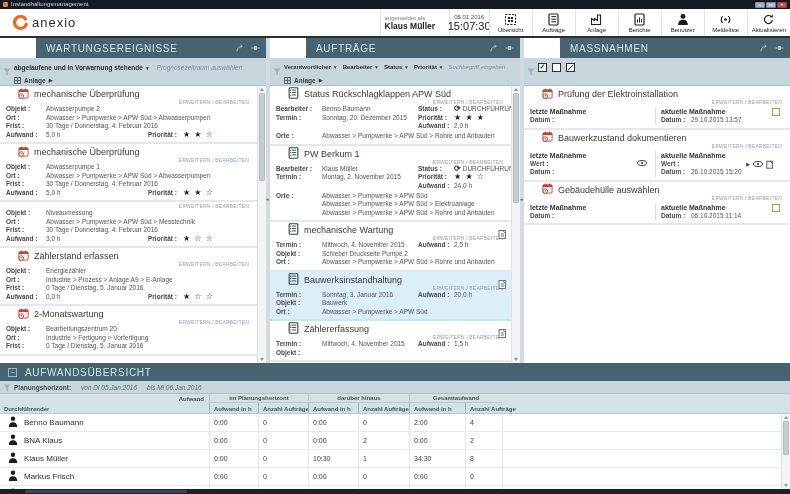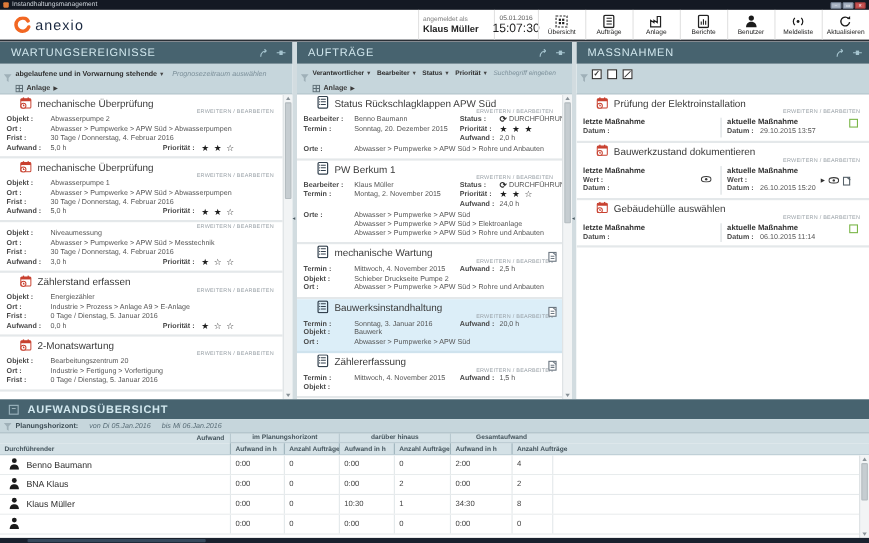--- a/index.html
+++ b/index.html
@@ -33,21 +33,21 @@
   .navbtn .ic { height:13px; display:flex; align-items:center; justify-content:center; }
   .navbtn .lb { font-size:6px; color:#222; margin-top:1px; white-space:nowrap; }
   
   .main { position:absolute; left:0; top:38px; width:790px; height:325px; background:#d2dce0; }
   .panel { position:absolute; top:0; bottom:0; background:#fff; overflow:hidden; }
   .p-left { left:0; width:266px; }
   .p-mid { left:270px; width:250px; }
   .p-right { left:524px; width:266px; }
   .pdiv { position:absolute; top:0; bottom:0; width:4px; background:#d2dce0; }
   .pdiv .ar { position:absolute; top:158px; left:0; font-size:5px; color:#4a5a62; line-height:6px; }
-  .phead { height:20px; background:#47636f; display:flex; align-items:center; padding:0 6px 0 10px; }
+  .phead { height:20px; background:#47636f; display:flex; align-items:center; padding:0 6px 0 10px;margin-left:36px; }
   .phead .pt { flex:1; font-size:10px; letter-spacing:0.7px; color:#d2e8ef; }
   .phead .pic { margin-left:5px; display:flex; align-items:center; }
   .pfilter { height:28px; background:#c6d6dc; border-bottom:1px solid #aebfc6; position:relative;
     padding:2px 4px 0 14px; }
   .funnel { position:absolute; left:3px; top:4px; }
   .frow1 { height:14px; display:flex; align-items:center; gap:7px; font-size:6.5px; color:#2f2f2f; }
   .drop { font-weight:bold; cursor:pointer; white-space:nowrap; }
   .drop .car { font-size:5px; color:#444; }
   .ph-txt { font-style:italic; color:#7d919b; white-space:nowrap; }
   .frow2 { height:12px; display:flex; align-items:center; gap:3px; font-size:6.5px; font-weight:bold; color:#3a3a3a; }
@@ -89,21 +89,21 @@
   .mrw .ricons { position:absolute; right:2px; top:0; display:flex; gap:3px; align-items:center; }
   .chk { position:absolute; right:2px; top:1px; width:8px; height:8px; border:1.5px solid #7ab648; background:#fff; cursor:pointer; }
   .mfilterboxes { display:flex; gap:5px; align-items:center; height:14px; }
   .fbox { width:9px; height:9px; border:1.5px solid #2e2e2e; background:#fff; display:flex; align-items:center; justify-content:center;
     font-size:7px; font-weight:bold; color:#2e2e2e; cursor:pointer; }
   
   .bottom { position:absolute; left:0; top:363px; width:790px; height:131px; background:#fff; }
   .bphead { height:18px; background:#47636f; display:flex; align-items:center; padding:0 8px; }
   .bphead .minus { width:9px; height:9px; border:1px solid #9db5bf; color:#d7e9ef; font-size:7px; line-height:7px;
     text-align:center; margin-right:8px; cursor:pointer; }
-  .bphead .pt { font-size:10px; letter-spacing:0.7px; color:#d2e8ef;font-weight:bold; }
+  .bphead .pt { font-size:10px; letter-spacing:0.7px; color:#d2e8ef; }
   .bpfilter { height:13px; background:#c6d6dc; border-bottom:1px solid #aebfc6; display:flex; align-items:center;
     gap:10px; padding-left:14px; position:relative; font-size:6.5px; }
   .bpfilter .lab { font-weight:bold; color:#3e4e56; }
   .bpfilter .ital { font-style:italic; color:#5a6e78; }
   .tgrow { display:flex; height:9px; background:#d4e1e6; font-size:6px; font-weight:bold; color:#44545c; }
   .tg { display:flex; align-items:center; justify-content:center; white-space:nowrap; }
   .tg.name { width:209px; justify-content:flex-end; padding-right:5px; }
   .tg.b { border-left:1px solid #b8c9d0; border-bottom:1px solid #b8c9d0; }
   .tsrow { display:flex; height:11px; background:#d4e1e6; font-size:6px; font-weight:bold; color:#44545c;
     border-bottom:1px solid #b8c9d0; }
@@ -915,30 +915,46 @@
       <div class="tc b w5">34:30</div>
       <div class="tc b w6">8</div>
       <div class="tc b tfill"></div>
     </div>
     <div class="trow">
       <div class="tc name">
           <span><svg width="10" height="11" viewBox="0 0 10 11">
               <circle cx="5" cy="2.8" r="2.2" fill="#1b1b1b"></circle>
               <path d="M0.8 11 C0.8 7.4 3 6.3 5 6.3 C7 6.3 9.2 7.4 9.2 11 Z" fill="#1b1b1b"></path>
             </svg></span>
-          <span></span>
+          <span>Markus Frisch</span>
         </div>
       <div class="tc b w1">0:00</div>
       <div class="tc b w2">0</div>
       <div class="tc b w3">0:00</div>
       <div class="tc b w4">0</div>
       <div class="tc b w5">0:00</div>
       <div class="tc b w6">0</div>
       <div class="tc b tfill"></div>
     </div>
+    <div class="trow">
+      <div class="tc name">
+          <span><svg width="10" height="11" viewBox="0 0 10 11">
+              <circle cx="5" cy="2.8" r="2.2" fill="#1b1b1b"></circle>
+              <path d="M0.8 11 C0.8 7.4 3 6.3 5 6.3 C7 6.3 9.2 7.4 9.2 11 Z" fill="#1b1b1b"></path>
+            </svg></span>
+          <span></span>
+        </div>
+      <div class="tc b w1">0:00</div>
+      <div class="tc b w2">0</div>
+      <div class="tc b w3">0:00</div>
+      <div class="tc b w4">0</div>
+      <div class="tc b w5">0:00</div>
+      <div class="tc b w6">0</div>
+      <div class="tc b tfill"></div>
+    </div>
 
     <div class="tbl-vscroll">
       <span class="sarrow up"></span>
       <span class="vthumb" style="top:7px;height:34px;"></span>
       <span class="sarrow dn"></span>
     </div>
     <div class="hscroll">
       <span class="hthumb"></span>
     </div>
   </div>

